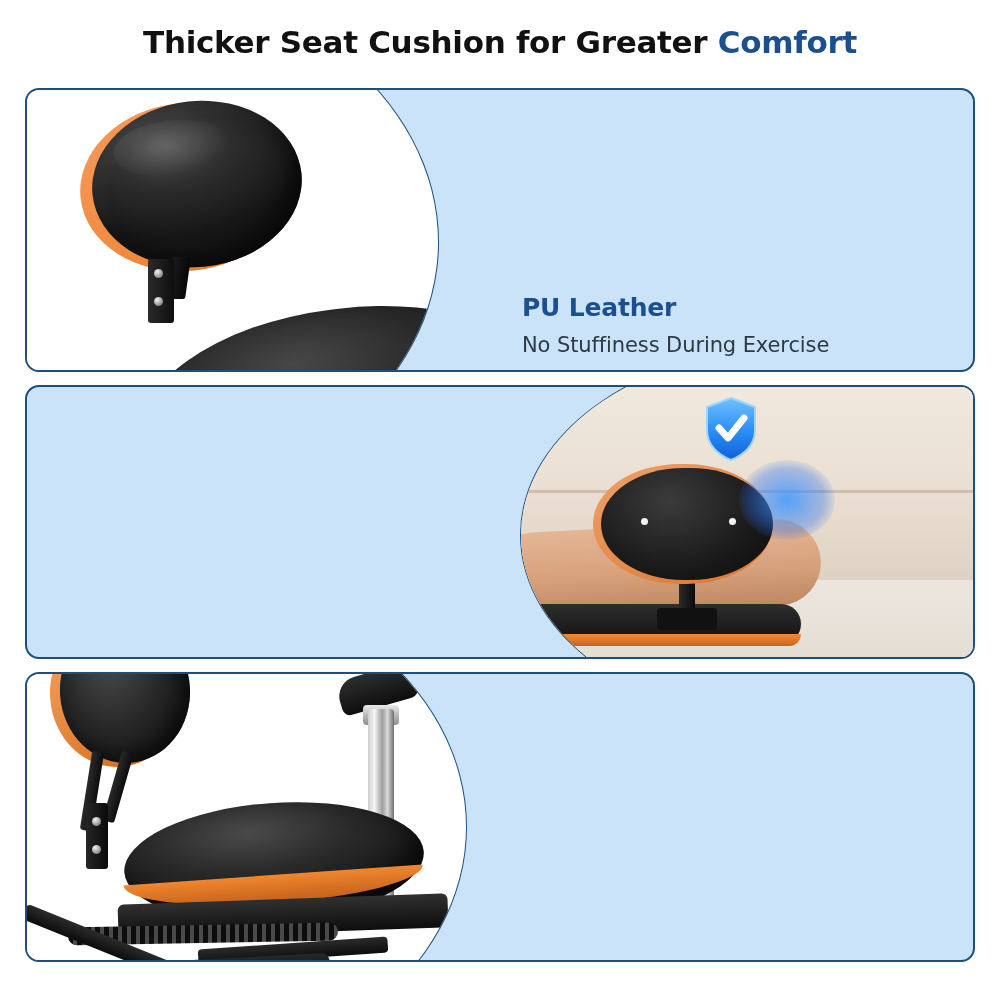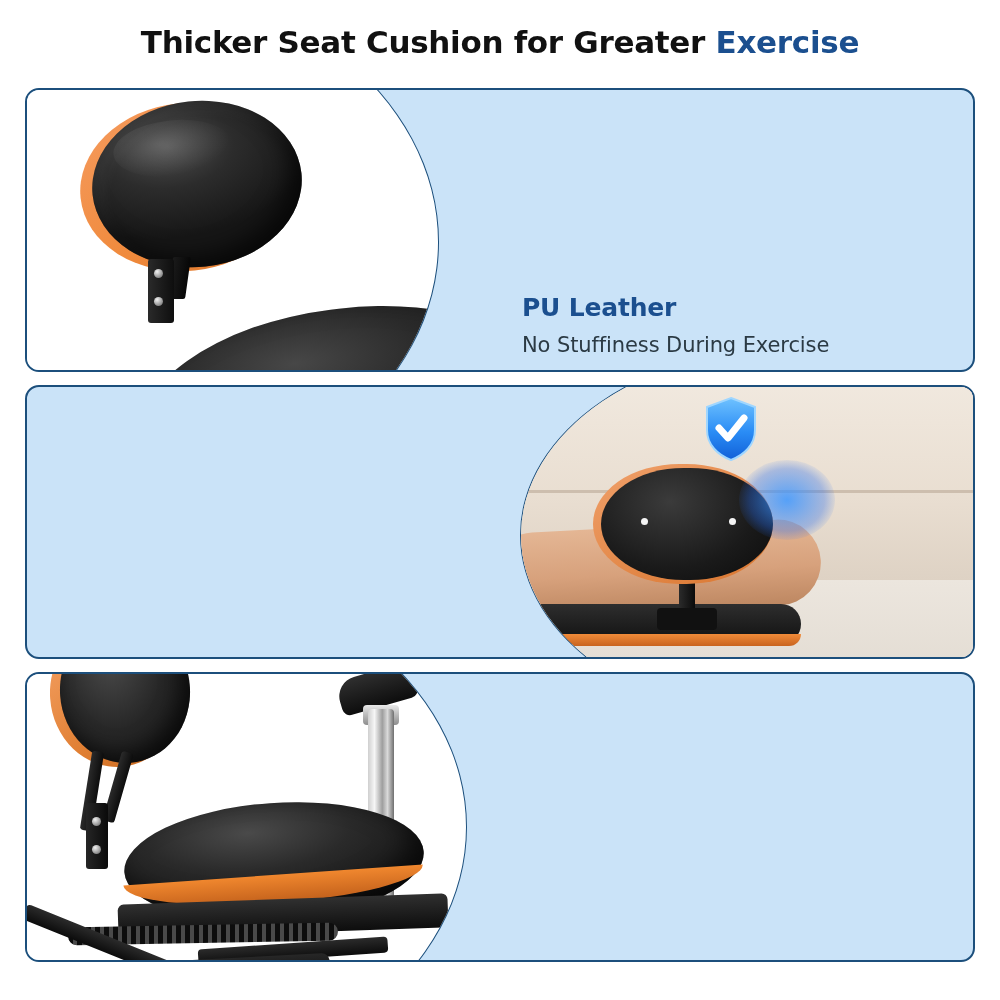--- a/index.html
+++ b/index.html
@@ -413,21 +413,21 @@
     margin-top: 10px;
   }
   #copy-1 { left: 495px; top: 203px; }
 </style>
 </head>
 <body>
 
 <div class="page">
 
   <div class="headline">
-    <span>Thicker Seat Cushion for Greater </span><span class="accent">Exercise</span>
+    <span>Thicker Seat Cushion for Greater </span><span class="accent">Comfort</span>
   </div>
 
   <div class="panel" id="panel-1">
 
     <div class="photo-stage" id="stage-1">
       <div class="photo-inner">
         <div id="p1-rim"></div>
         <div id="p1-pad"></div>
         <div id="p1-bracket2"></div>
         <div id="p1-bracket"></div>

